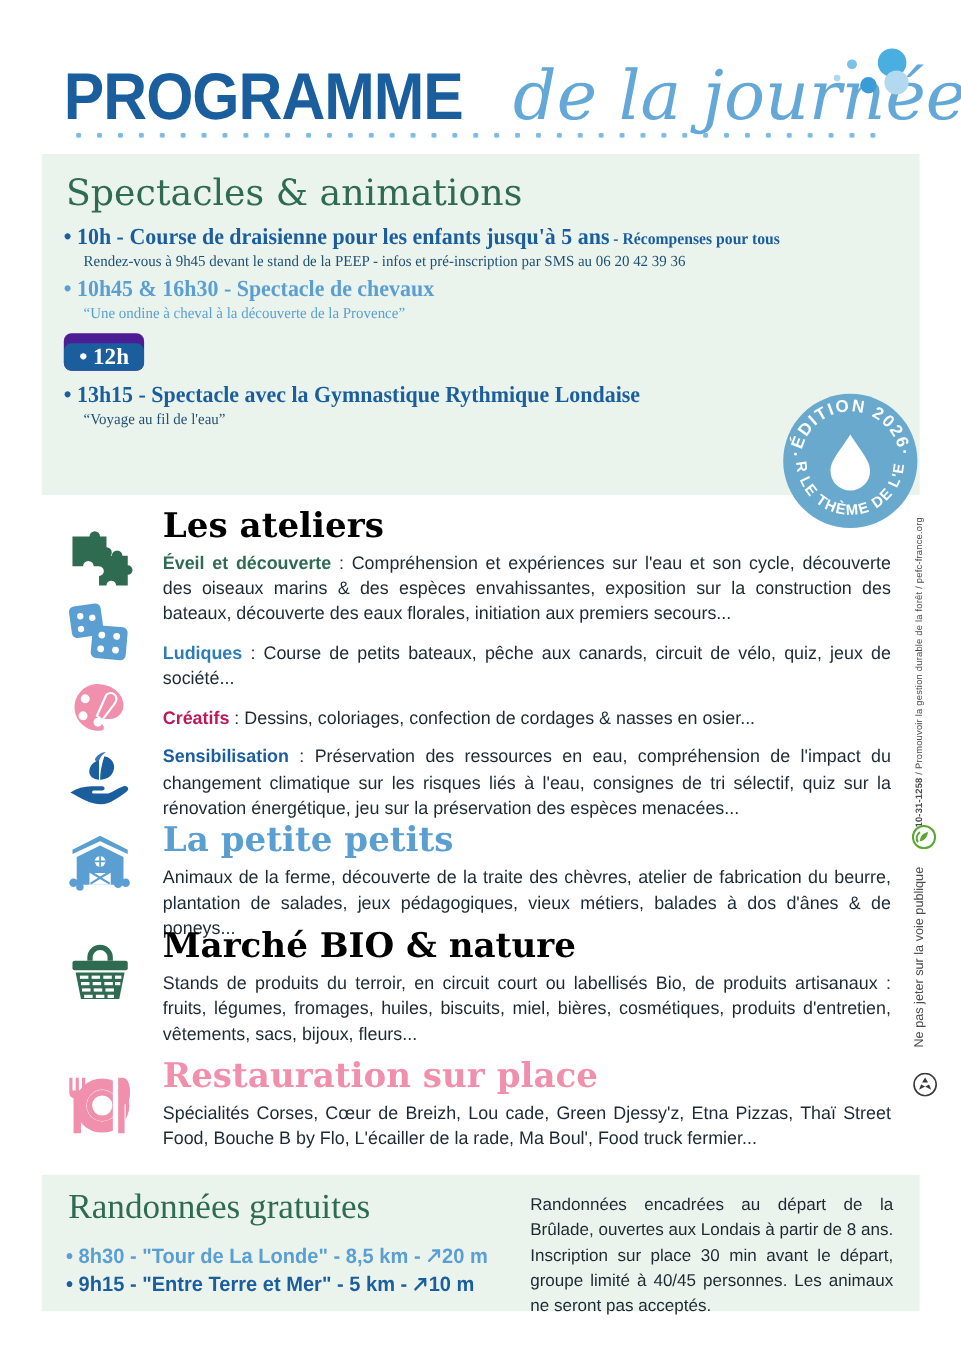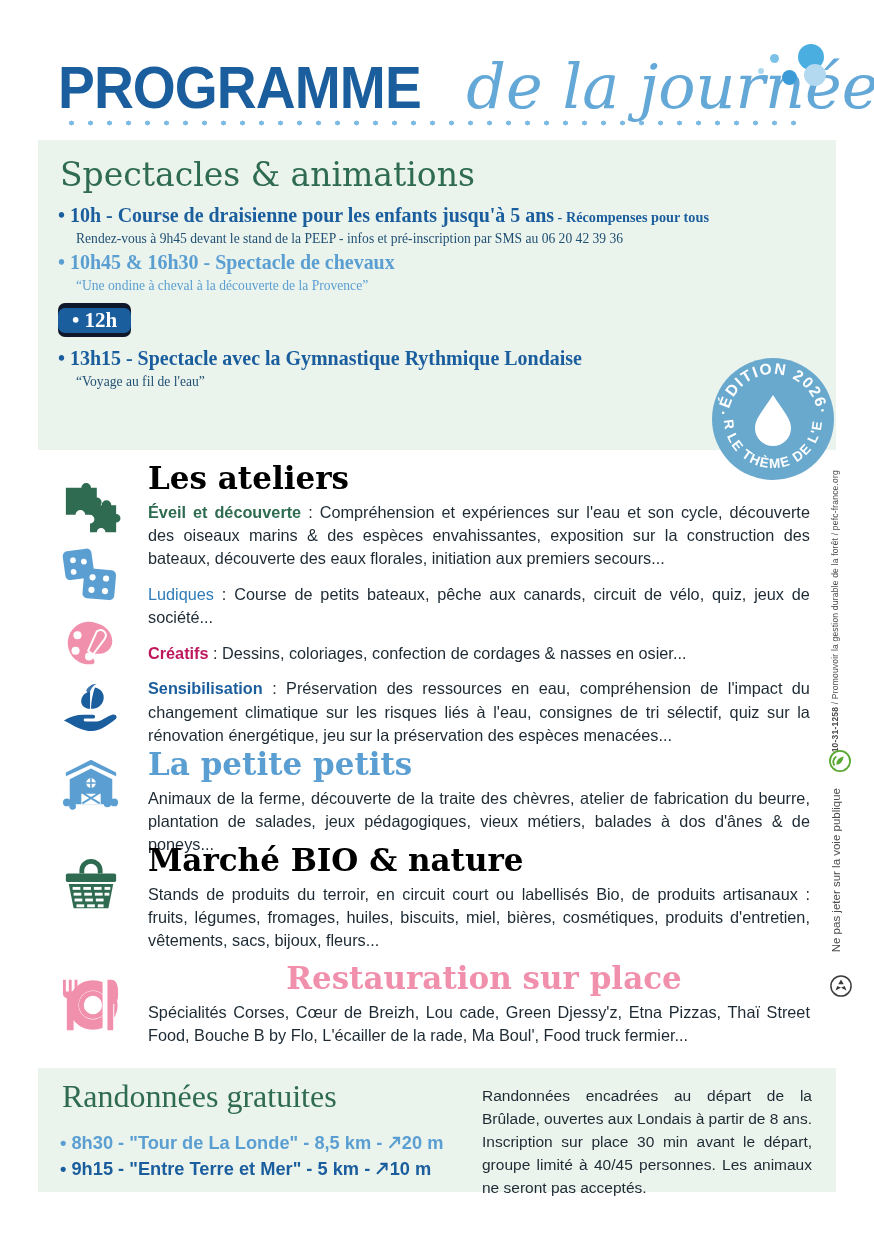--- a/index.html
+++ b/index.html
@@ -63,22 +63,22 @@
   .sp-main.blue-light{color:#5b9fd2;}
   .sp-main .suffix{font-size:15px;font-weight:bold;color:#1b5e9e;}
   .sp-sub{
     font-size:14px;color:#1f4f73;margin-left:18px;margin-top:1px;
     line-height:1.25;white-space:nowrap;
     transform:scaleX(0.97);transform-origin:left center;
   }
   .sp-sub.lightblue{color:#5b9fd2;}
   .sp-item.inaug{margin:9px 0 9px 0;}
   .inaug-bar{
-    display:inline-flex;align-items:center;height:34px;
-    background:#0f172a;border-radius:7px;overflow:hidden;
+    display:inline-flex;align-items:flex-end;height:34px;
+    background:#4c1d95;border-radius:7px;overflow:hidden;
   }
   .inaug-time{
     background:#1b5e9e;color:#ffffff;border-radius:7px;
     display:flex;align-items:center;padding:0 14px;
     font-weight:bold;font-size:21px;white-space:nowrap;
   }
   .inaug-label{
     display:flex;align-items:center;padding:0 16px 0 12px;
     color:#ffffff;font-weight:bold;font-size:21px;white-space:nowrap;
   }
@@ -101,28 +101,28 @@
   .ic-cutlery{left:60px;top:976px;}
 
   
   .blk{position:absolute;left:148px;width:672px;}
   .blk-h{
     font-family:"DejaVu Serif", serif;font-size:31px;line-height:1.05;
     margin:0 0 6px 0;
   }
   .h-green{color:#000000;}
   .h-blue{color:#5b9fd2;}
-  .h-pink{color:#f090ad;text-align:center;}
+  .h-pink{color:#f090ad;}
   .blk-p{
     font-size:16.5px;line-height:1.42;color:#1d2a33;margin:0;
     text-align:justify;
     transform:scaleX(0.985);transform-origin:left top;
   }
   .lead-green{color:#2e6b51;font-weight:bold;}
-  .lead-blue{color:#2f7cb8;font-weight:normal;}
+  .lead-blue{color:#2f7cb8;font-weight:bold;}
   .lead-bluedk{color:#1b5e9e;font-weight:bold;}
   .lead-pink{color:#be185d;font-weight:bold;}
   .blk-p + .blk-p{margin-top:12px;}
 
   .b-ateliers{top:462px;}
   .b-ferme{top:748px;}
   .b-marche{top:844px;}
   .b-resto{top:962px;}
 
   

